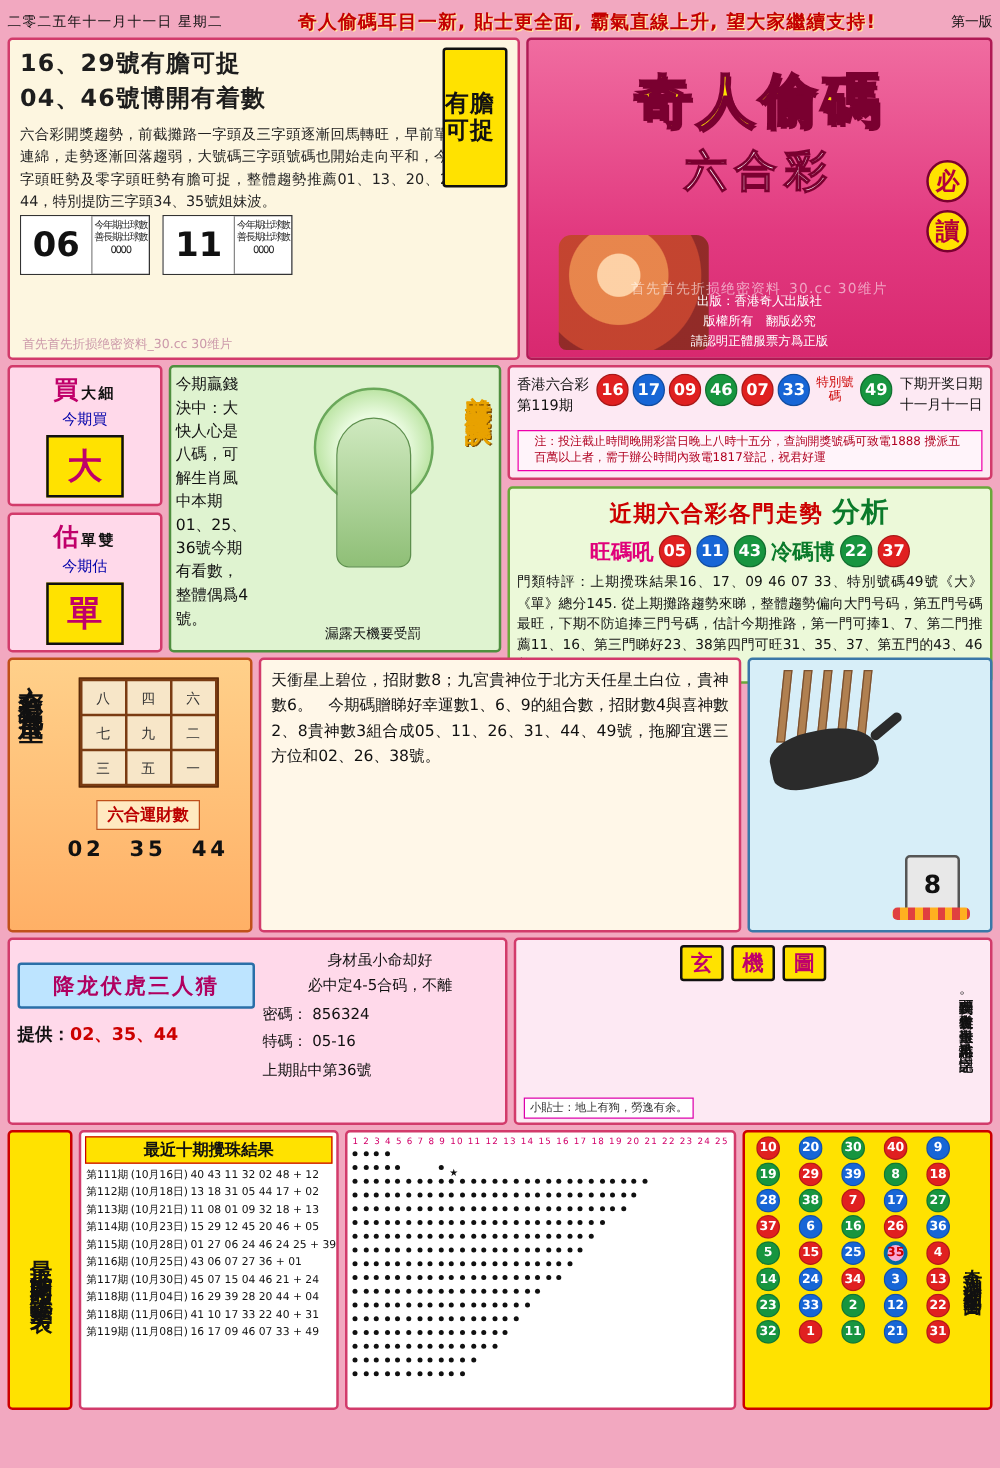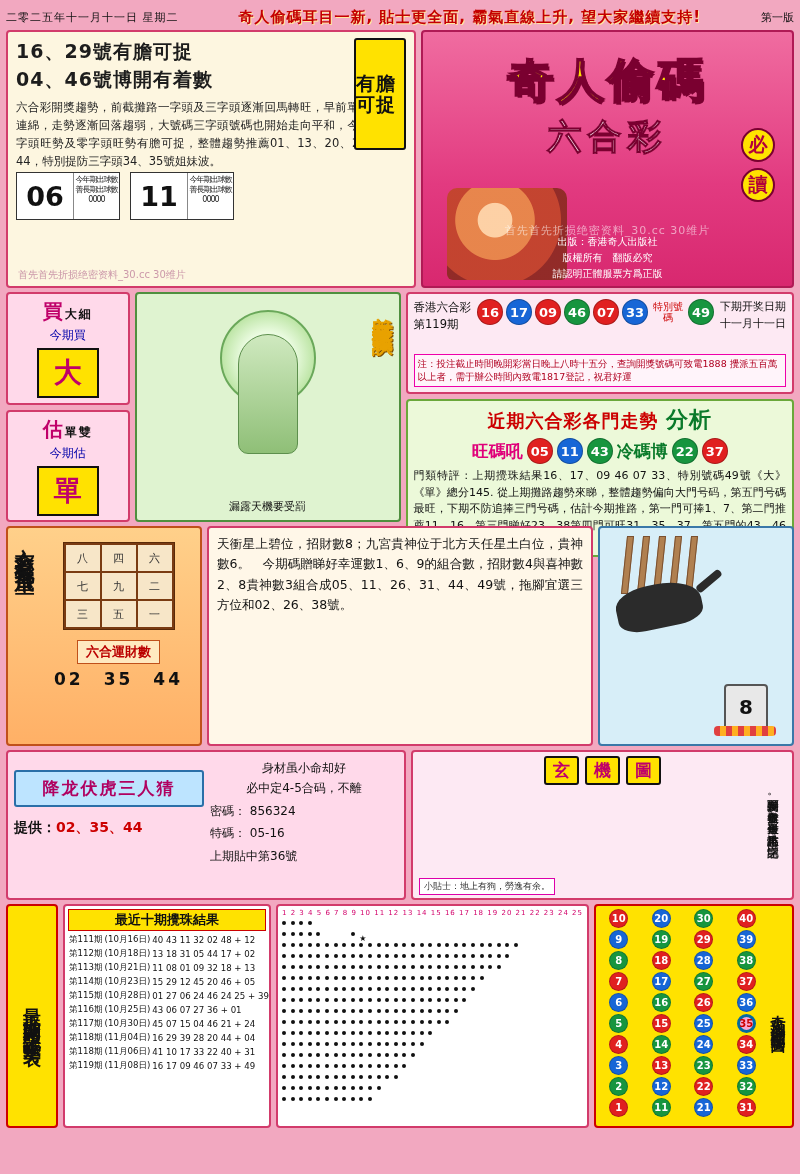--- a/index.html
+++ b/index.html
@@ -130,21 +130,21 @@
   .draw .hdr { display:flex; align-items:flex-start; gap:6px; }
   .draw .lbl { font-size:11.5px; color:#111; line-height:1.5; white-space:nowrap; }
   .balls { display:flex; gap:3px; align-items:center; flex:1; }
   .ball {
     width:26px;height:26px;border-radius:50%;display:flex;align-items:center;justify-content:center;
     font-size:13px;font-weight:bold;color:#fff;border:1px solid #00000040;
   }
   .ball.red{background:#e02020;} .ball.blue{background:#1766d6;} .ball.green{background:#17953f;}
   .draw .sp { font-size:10px; color:#c00; text-align:center; width:34px; line-height:1.1;}
   .draw .next { font-size:11px; color:#111; text-align:center; line-height:1.5; white-space:nowrap;}
-  .draw .note { margin-top:20px; font-size:9.5px; color:#b00020; line-height:1.45; border:1px solid #e0a; padding:2px 3px; background:#fff4fa;}
+  .draw .note { margin-top:10px; font-size:9.5px; color:#b00020; line-height:1.45; border:1px solid #e0a; padding:2px 13px; background:#fff4fa;}
   .analysis {
     flex:1; background:#ecf9d9; border:2px solid #6aa83a; border-radius:4px; padding:4px 6px;
   }
   .analysis .ttl { text-align:center; font-size:18px; font-weight:bold; color:#c00; letter-spacing:1px;}
   .analysis .ttl .g { color:#0a7a2a; font-size:22px; }
   .analysis .codes { display:flex; align-items:center; justify-content:center; gap:4px; margin-top:3px; }
   .analysis .codes .k { font-size:17px;font-weight:bold;color:#e0007a; }
   .analysis .codes .k2{ font-size:17px;font-weight:bold;color:#0a7a2a; }
   .analysis .para { font-size:11px; line-height:1.5; color:#111; margin-top:4px; text-align:justify;}
 
@@ -220,21 +220,21 @@
   .hist table { width:100%; border-collapse:collapse; margin-top:2px; }
   .hist td { font-size:8.6px; color:#111; padding:1px 1px; white-space:nowrap; }
   .dots {
     flex:1; background:#fff; border:2px solid #d23b6b; border-radius:4px; padding:3px 4px; overflow:hidden;
   }
   .dots .hdr { font-size:7px; color:#d2006a; letter-spacing:1px; white-space:nowrap; overflow:hidden; }
   .dotrow { display:flex; align-items:center; height:11px; }
   .dotrow i { display:inline-block; width:4px; height:4px; border-radius:50%; background:#111; margin-right:4.6px; }
   .dotrow i.star { width:0;height:0;background:none;color:#111;font-size:8px;margin-right:3px;}
   .grid-right { width:200px; background:#ffe200; border:2px solid #c00; border-radius:4px; display:flex; padding:3px; }
-  .numgrid { flex:1; display:grid; grid-template-columns:repeat(4,1fr); gap:2px 3px; align-content:start; }
+  .numgrid { flex:1; display:grid; grid-template-columns:repeat(5,1fr); gap:2px 3px; align-content:start; }
   .numgrid span{
     width:19px;height:19px;border-radius:50%;display:flex;align-items:center;justify-content:center;
     font-size:10px;font-weight:bold;color:#fff;border:1px solid #0003; margin:0 auto;
   }
   .numgrid span.red{background:#e02020;} .numgrid span.blue{background:#1766d6;} .numgrid span.green{background:#17953f;}
   .numgrid span.mark{background:#f9a8d4;color:#c00;border:3px solid #0369a1;}
   .grid-right .vt { writing-mode:vertical-rl; font-size:15px; font-weight:bold; color:#111; letter-spacing:3px;
     display:flex; align-items:center; justify-content:center; padding:0 2px;}
 </style>
 </head>
@@ -300,20 +300,21 @@
         <div class="big">大</div>
       </div>
       <div class="gu-card">
         <div class="t1"><span>估</span><span class="sm">單雙</span></div>
         <div class="t2">今期估</div>
         <div class="big">單</div>
       </div>
     </div>
 
     <div class="deity">
+      <div class="txt">今期贏錢決中：大快人心是八碼，可解生肖風中本期01、25、36號今期有看數，整體偶爲4號。</div>
       <div class="art">
         <div class="halo"></div>
         <div class="figure"></div>
         <div class="cap">漏露天機要受罰</div>
       </div>
       <div class="vtxt">善財童子贏錢訣</div>
     </div>
 
     <div class="rcol">
       <div class="draw">

